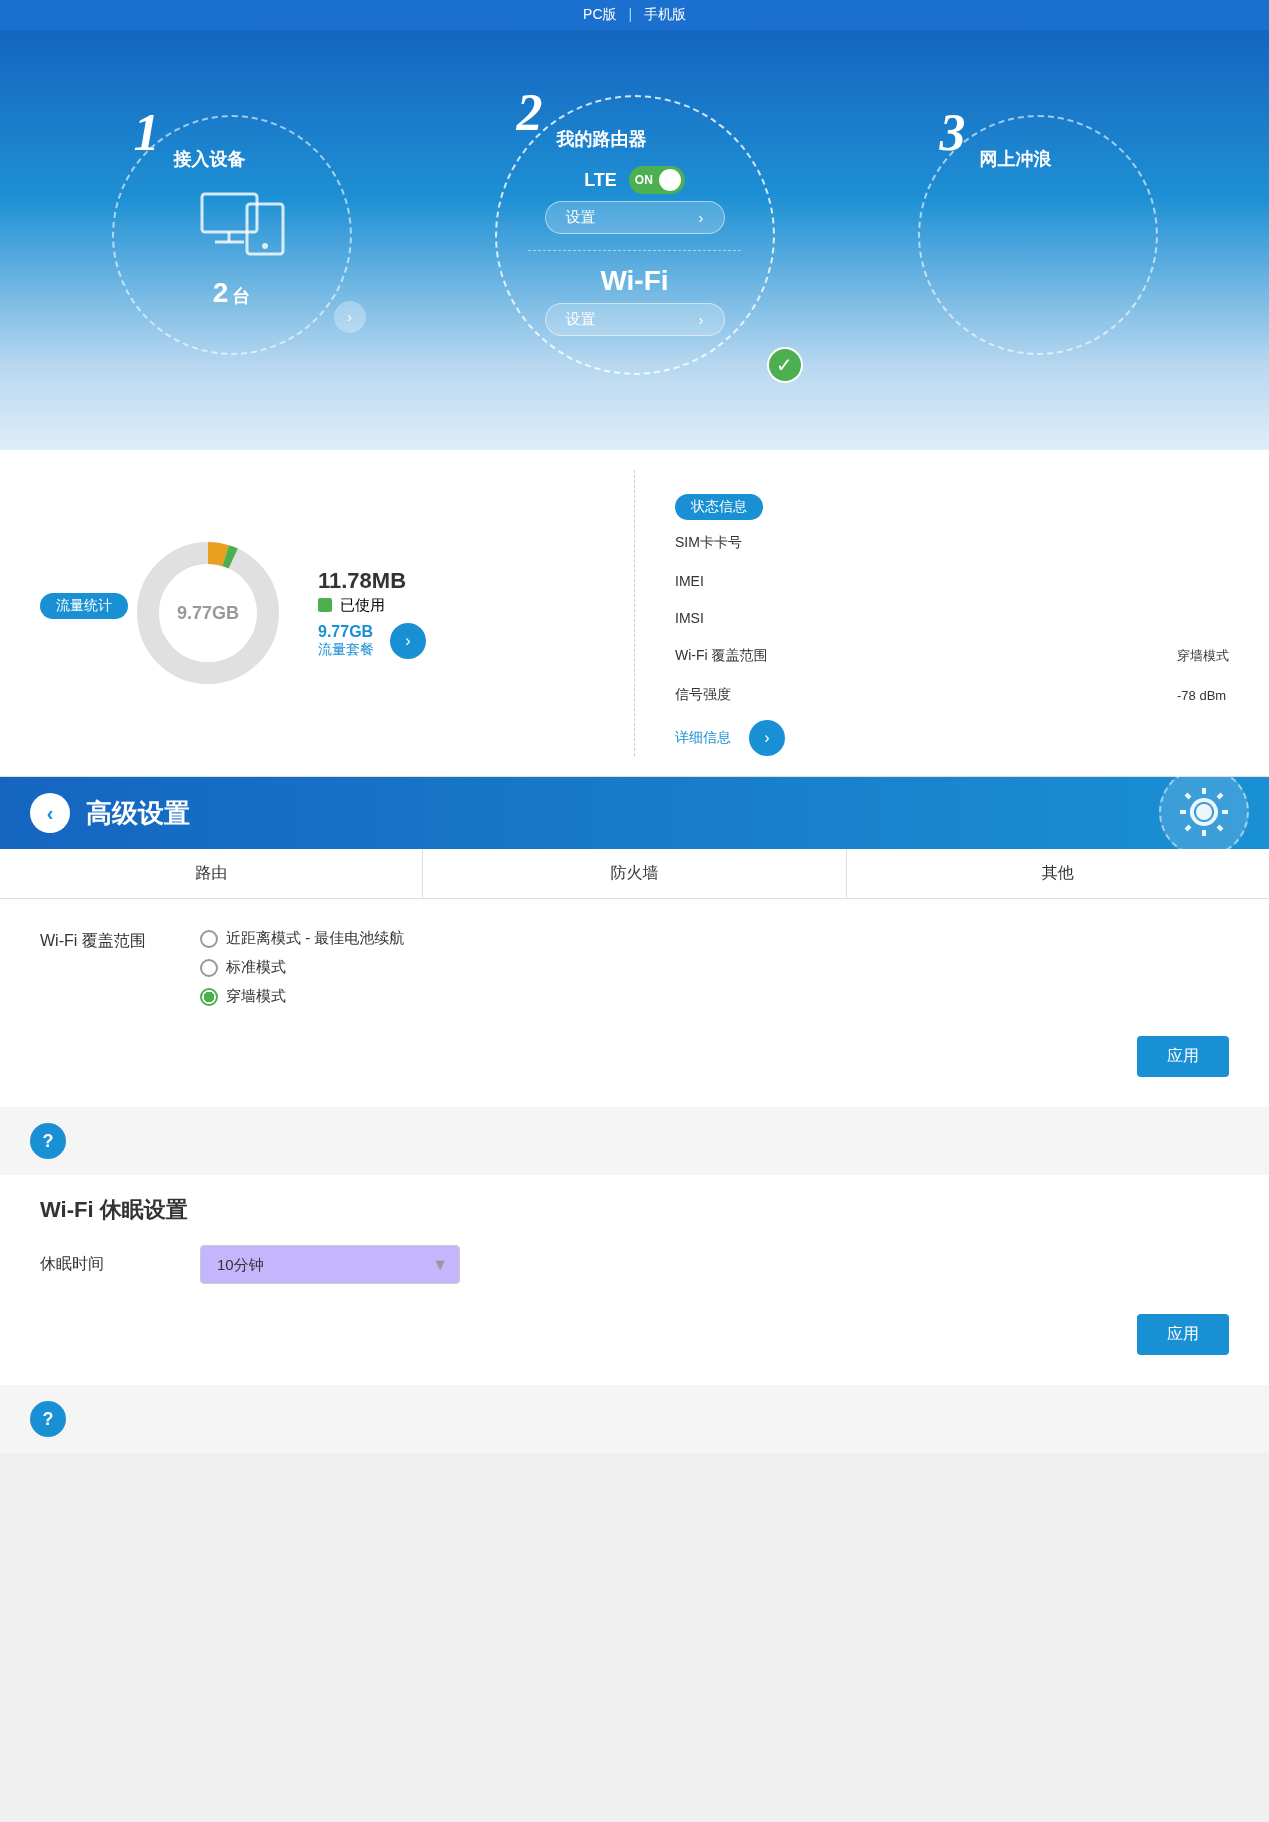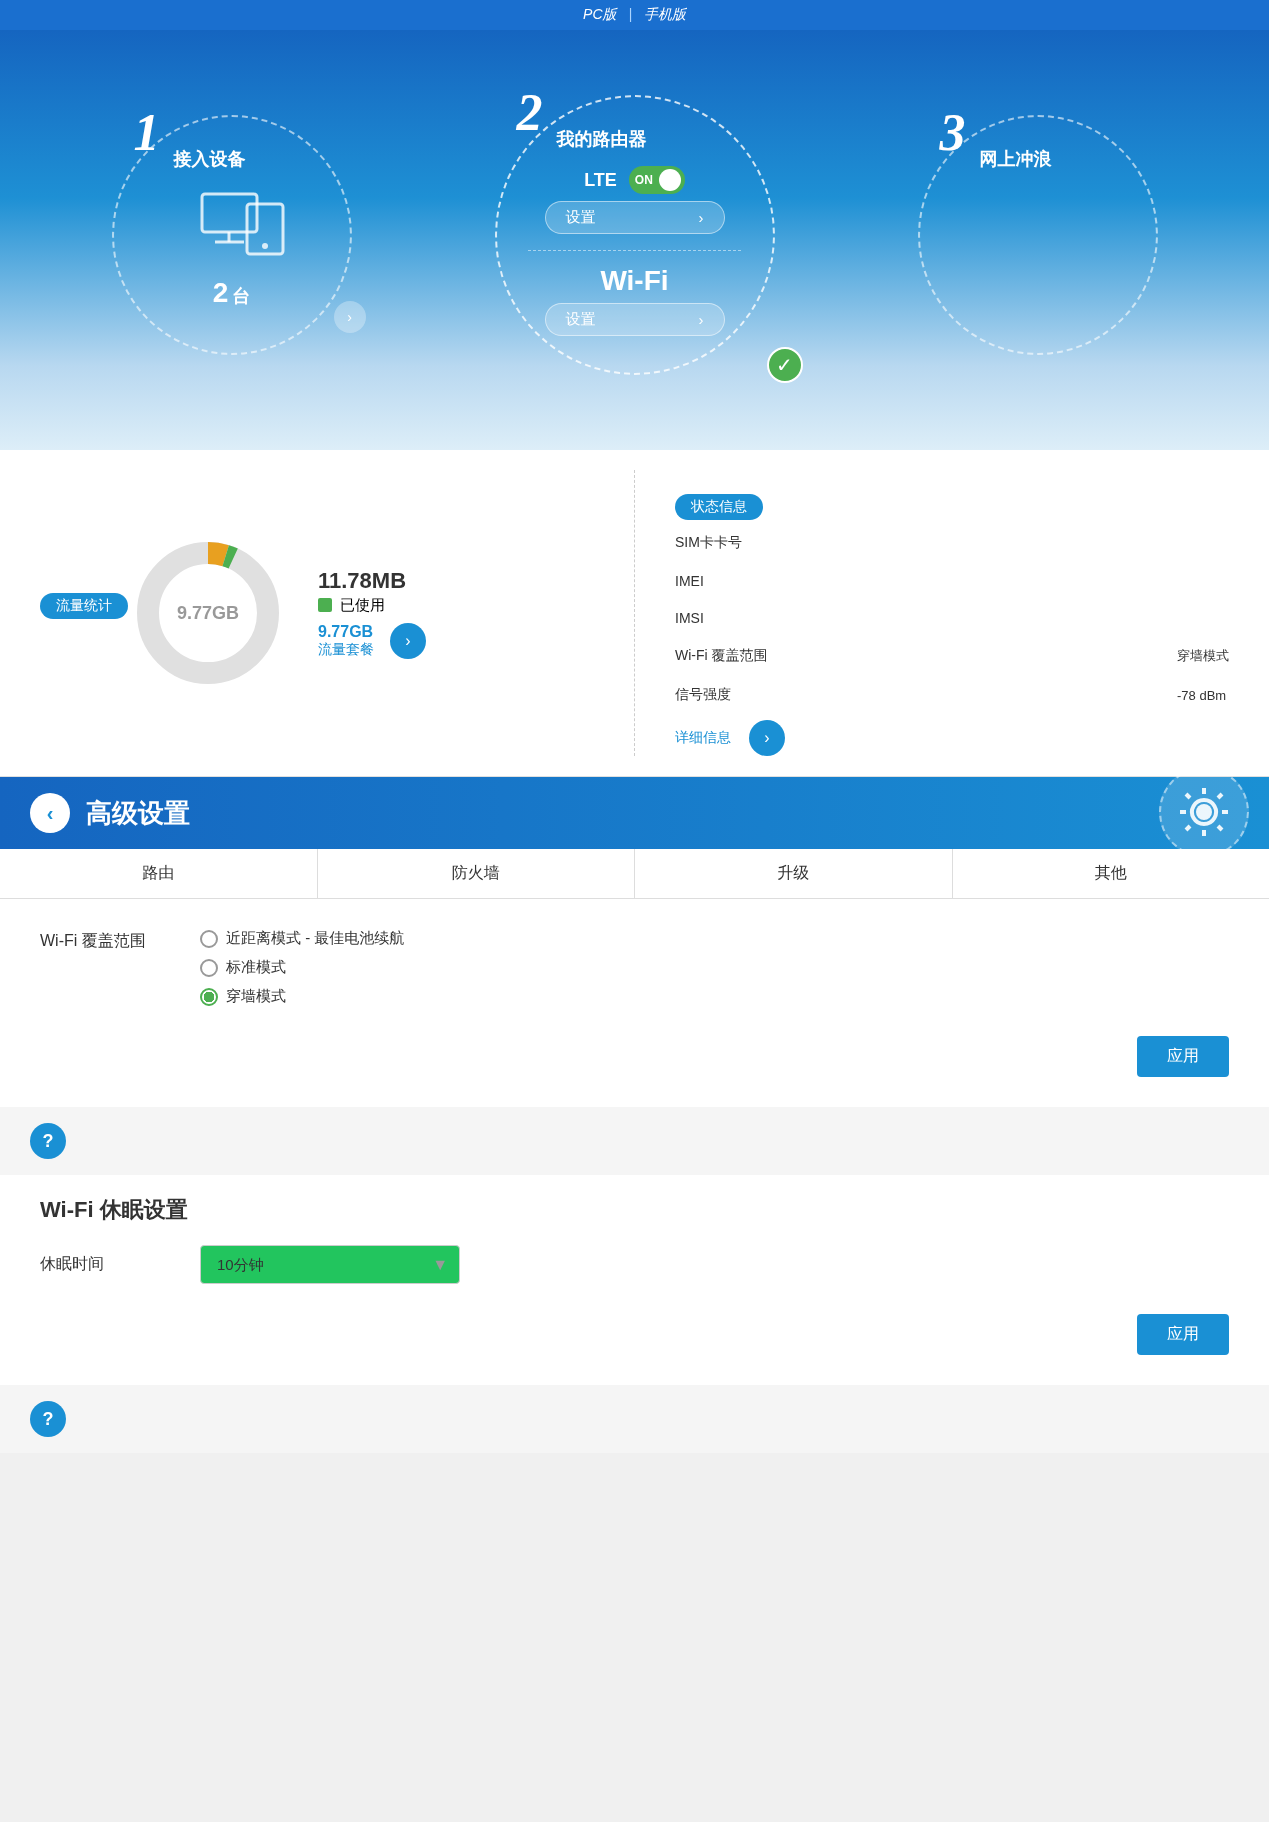--- a/index.html
+++ b/index.html
@@ -5,21 +5,20 @@
     * { box-sizing: border-box; margin: 0; padding: 0; }
     body { font-family: 'Microsoft YaHei', Arial, sans-serif; width: 1269px; background: #f0f0f0; }
 
     
     .top-bar {
       background: #1a6fcf;
       text-align: center;
       padding: 6px 0;
       color: #fff;
       font-size: 14px;
-      font-style: italic;
     }
     .top-bar span { margin: 0 4px; }
     .top-bar .divider { color: #aad4ff; }
 
     
     .hero {
       background: linear-gradient(180deg, #1565c0 0%, #1e90d4 40%, #b8d8f0 80%, #ddeef8 100%);
       padding: 30px 40px 40px;
       position: relative;
       min-height: 420px;
@@ -384,21 +383,21 @@
     .select-wrap {
       position: relative;
     }
     .sleep-select {
       appearance: none;
       border: 1px solid #ccc;
       border-radius: 4px;
       padding: 10px 40px 10px 16px;
       font-size: 15px;
       color: #333;
-      background: #22c55e;
+      background: #c4b5fd;
       width: 260px;
       cursor: pointer;
     }
     .select-arrow {
       position: absolute;
       right: 12px;
       top: 50%;
       transform: translateY(-50%);
       color: #999;
       pointer-events: none;
@@ -551,21 +550,20 @@
         <line x1="48" y1="12" x2="44" y2="16"></line>
         <line x1="16" y1="44" x2="12" y2="48"></line>
       </g>
     </svg>
   </div>
 </div>
 
 <div class="tab-bar">
   <div class="tab-item">路由</div>
   <div class="tab-item">防火墙</div>
-  <div class="tab-item">升级</div>
   <div class="tab-item">其他</div>
 </div>
 
 <div class="settings-content clearfix">
   <div class="setting-row">
     <span class="setting-key">Wi-Fi 覆盖范围</span>
     <div class="radio-group">
       <label class="radio-item">
         <div class="radio-circle"></div>
         <span>近距离模式 - 最佳电池续航</span>

